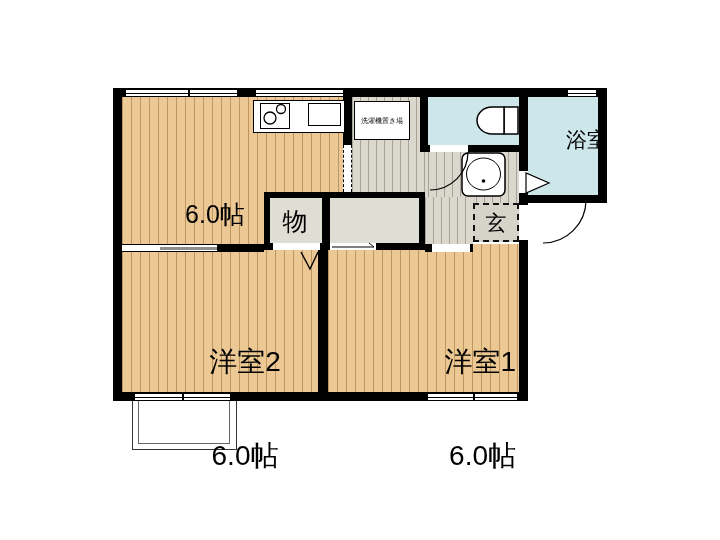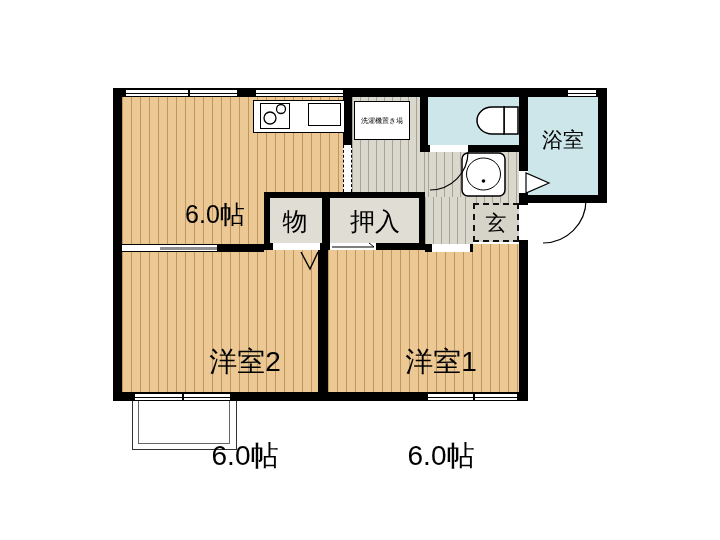--- a/index.html
+++ b/index.html
@@ -125,21 +125,20 @@
     <polyline points="332,247 374,247 369,243" fill="none" stroke="#000" stroke-width="1"></polyline>
   </svg>
 
   <div class="label lbl-dk" style="left:155px;top:142px;width:120px;">
     <div style="font-size:25px;">6.0帖</div>
   </div>
   <div class="label lbl-room" style="left:150px;top:283px;width:190px;">
     <div>洋室2</div>
     <div>6.0帖</div>
   </div>
-  <div class="label lbl-room" style="left:346px;top:283px;width:190px;">
+  <div class="label lbl-room" style="left:326px;top:283px;width:190px;text-align:right;">
     <div>洋室1</div>
     <div>6.0帖</div>
   </div>
   <div class="label" style="left:266px;top:207px;width:58px;font-size:25px;">物</div>
-  <div class="label" style="left:327px;top:207px;width:96px;font-size:25px;">押入</div>
   <div class="label" style="left:475px;top:211px;width:42px;font-size:21px;">玄</div>
-  <div class="label" style="left:528px;top:128px;width:70px;font-size:21px;">浴室</div>
+  <div class="label" style="left:552px;top:128px;width:70px;font-size:21px;">浴室</div>
 </div>
 
 </body></html>

